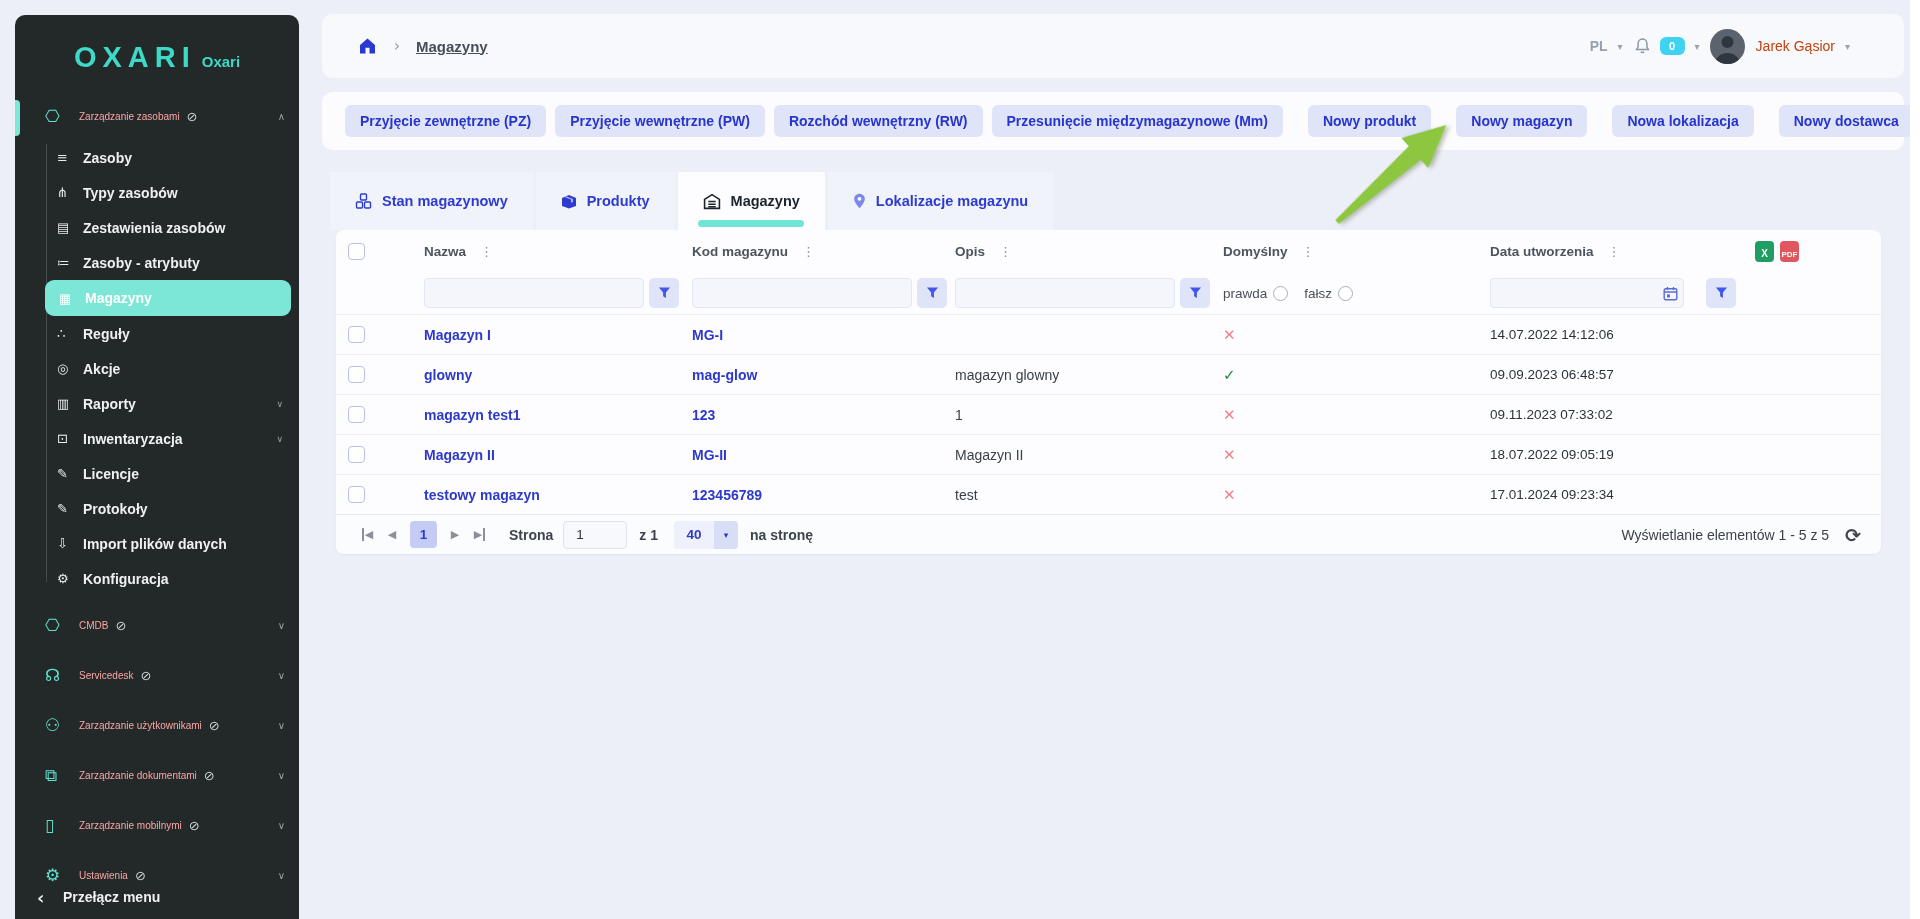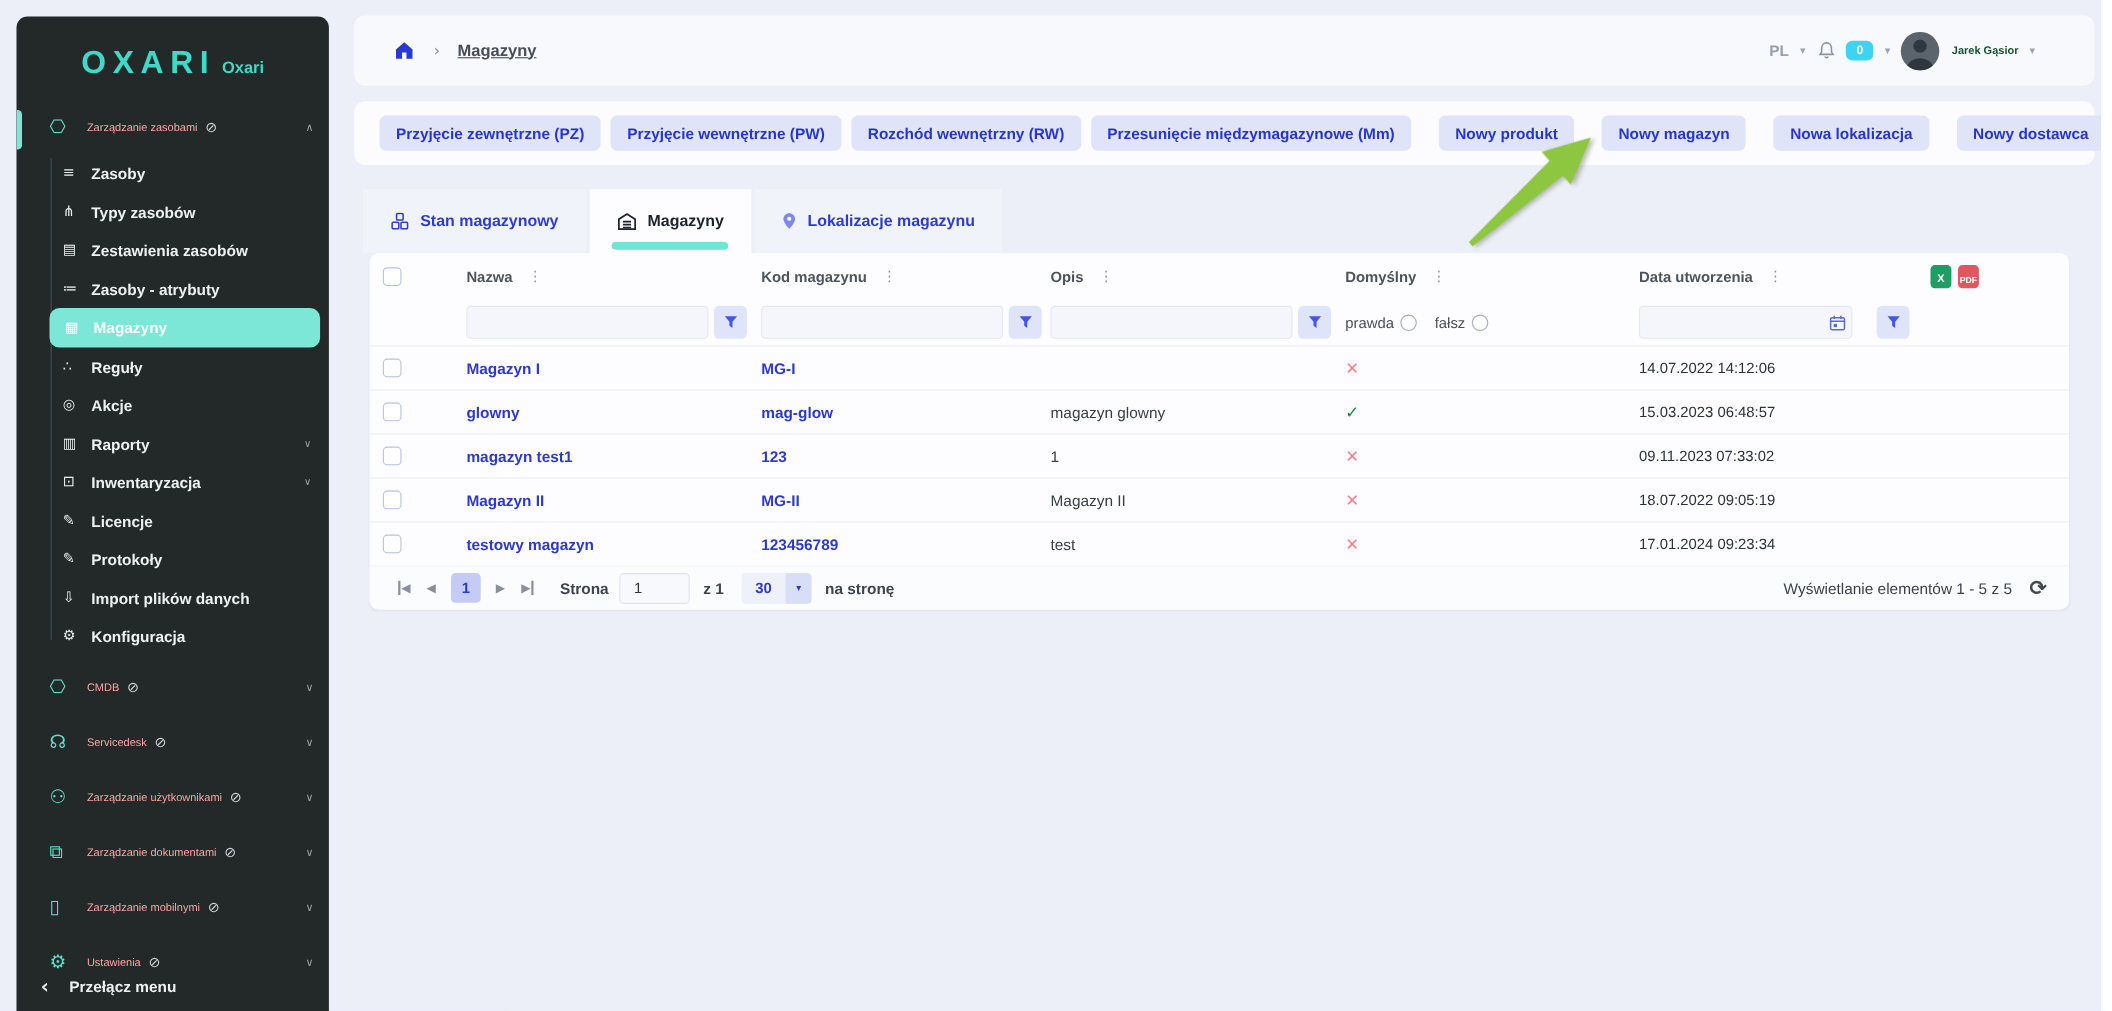--- a/index.html
+++ b/index.html
@@ -35,21 +35,21 @@
   
   .topbar{position:absolute;left:322px;top:14px;width:1582px;height:64px;background:#f8f9fc;border-radius:10px;display:flex;align-items:center;padding:0 44px 0 35px}
   .crumb-sep{color:#8a919c;font-size:15px;margin:0 16px}
   .crumb-link{color:#474e59;font-size:15px;font-weight:600;text-decoration:underline;cursor:pointer}
   .tb-right{margin-left:auto;display:flex;align-items:center}
   .lang{color:#97a0ac;font-size:14px;font-weight:600}
   .caret{color:#9aa3af;font-size:10px;margin:0 10px}
   .bell-wrap{position:relative;display:flex;align-items:center}
   .notif-badge{background:#3fd2f1;color:#fff;font-size:11px;font-weight:700;border-radius:6px;min-width:25px;height:18px;display:inline-flex;align-items:center;justify-content:center;margin-left:8px}
   .avatar{width:35px;height:35px;border-radius:50%;background:#5b646d;overflow:hidden;display:inline-flex;align-items:flex-end;justify-content:center;margin-right:11px}
-  .user-name{color:#14532d;font-size:10px;font-weight:700}
+  .user-name{color:#c2410c;font-size:14px;font-weight:400}
 
   
   .actionsbar{position:absolute;left:322px;top:92px;width:1582px;height:58px;background:#fcfcfe;border-radius:10px;display:flex;align-items:center;padding-left:23px}
   .act-btn{background:#dfe4f9;color:#2734cd;font-family:inherit;font-size:14px;font-weight:600;border:none;border-radius:6px;padding:8px 15px;margin-right:9px;cursor:pointer;white-space:nowrap}
   .vdiv{width:2px;height:26px;background:#4a4f66;margin:0 12px 0 4px}
 
   
   .tabs{position:absolute;left:330px;top:172px;height:58px;display:flex}
   .tab{position:relative;display:flex;align-items:center;background:#f1f3fb;color:#2d3bd1;font-size:14.5px;font-weight:600;padding:0 25px;margin-right:3px;cursor:pointer;white-space:nowrap}
   .tab .ticon{margin-right:10px;display:inline-flex}
@@ -274,20 +274,29 @@
   <div class="tab">
     <span class="ticon">
       <svg width="17" height="16" viewBox="0 0 16 16">
           <rect x="5" y="1" width="6" height="6" rx="1" fill="none" stroke="currentColor" stroke-width="1.4"></rect>
           <rect x="1" y="9" width="6" height="6" rx="1" fill="none" stroke="currentColor" stroke-width="1.4"></rect>
           <rect x="9" y="9" width="6" height="6" rx="1" fill="none" stroke="currentColor" stroke-width="1.4"></rect>
         </svg>
     </span>
     <span>Stan magazynowy</span>
   </div>
+  <div class="tab">
+    <span class="ticon">
+      <svg width="16" height="15" viewBox="0 0 16 15">
+          <path d="M1 4 L8 1 L15 4 V12 L8 14.5 L1 12 Z" fill="#2d3bd1"></path>
+          <path d="M5 2.3 L12 5 V8 L10 8.7 V5.6 L3.2 3.1 Z" fill="#aab3f2"></path>
+        </svg>
+    </span>
+    <span>Produkty</span>
+  </div>
   <div class="tab active">
     <span class="ticon">
       <svg width="18" height="17" viewBox="0 0 17 16">
           <path d="M1.5 6 L8.5 1.5 L15.5 6 V14.5 H1.5 Z" fill="none" stroke="#1b232d" stroke-width="1.5"></path>
           <path d="M5 8 H12 M5 10.5 H12 M5 13 H12" stroke="#1b232d" stroke-width="1.4"></path>
         </svg>
     </span>
     <span>Magazyny</span>
     <span class="tab-underline"></span>
   </div>
@@ -411,21 +420,21 @@
     <div class="cell">
         <a class="link">glowny</a>
       </div>
     <div class="cell">
         <a class="link">mag-glow</a>
       </div>
     <div class="cell desc">magazyn glowny</div>
     <div class="cell">
         <span class="mark check glyph">✓</span>
       </div>
-    <div class="cell date">15.03.2023 06:48:57</div>
+    <div class="cell date">09.09.2023 06:48:57</div>
     <div class="cell"></div>
   </div>
 
   <div class="trow drow">
     <div class="cell c-cb">
         <span class="cb"></span>
       </div>
     <div class="cell">
         <a class="link">magazyn test1</a>
       </div>
@@ -483,21 +492,21 @@
     <span class="pg-nav glyph">◀</span>
     <span class="pg-active">1</span>
     <span class="pg-nav glyph">▶</span>
     <span class="pg-nav pg-last glyph">
         <span class="g">▶</span>
       </span>
     <span class="pg-label">Strona</span>
     <input class="pg-input" value="1" style="">
     <span class="pg-of">z 1</span>
     <span class="pg-select">
-      <span class="val">30</span>
+      <span class="val">40</span>
       <span class="arr glyph">▾</span>
     </span>
     <span class="pg-suffix">na stronę</span>
     <span class="pg-right">
       <span class="pg-summary">Wyświetlanie elementów 1 - 5 z 5</span>
       <span class="refresh glyph">⟳</span>
     </span>
   </div>
 </div>
 

